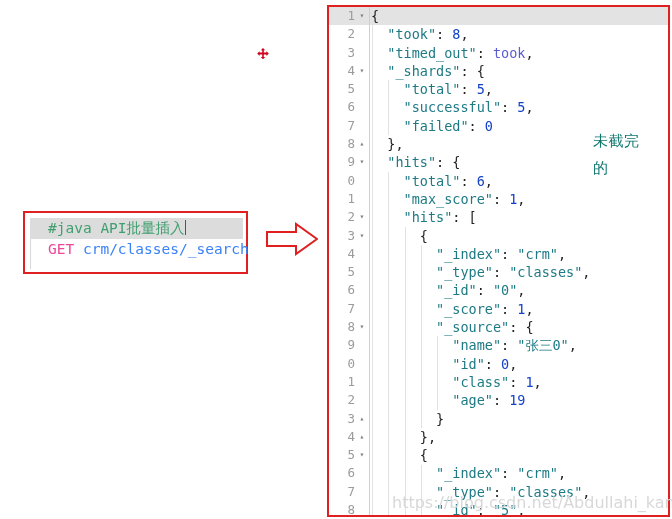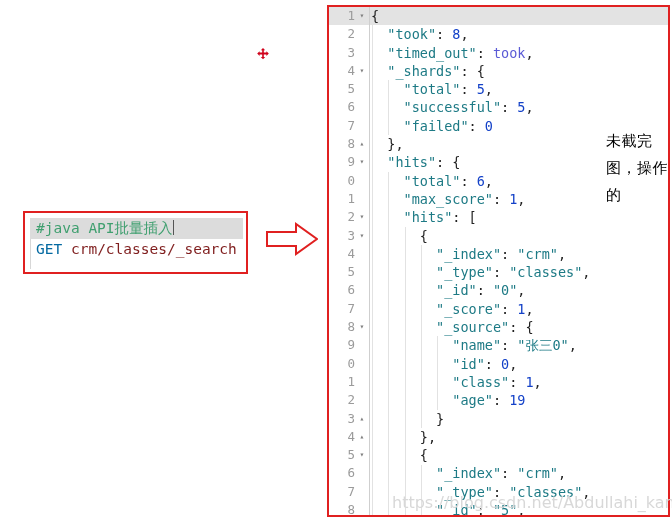--- a/index.html
+++ b/index.html
@@ -40,35 +40,35 @@
     bottom: 0;
     width: 1px;
     background: #d7d7d7;
   }
   .req-line {
     position: relative;
     height: 21px;
     line-height: 21px;
     font-size: 14.5px;
     white-space: pre;
-    padding-left: 6px;
+    padding-left: 18px;
   }
   .req-line.highlight {
     background: #dcdcdc;
   }
   .req-caret {
     display: inline-block;
     width: 1px;
     height: 15px;
     background: #555;
     vertical-align: -2px;
   }
   .c-comment { color: #3f9f6f; }
-  .c-verb    { color: #0369a1; }
-  .c-path    { color: #7f1d1d; }
+  .c-verb    { color: #ec4899; }
+  .c-path    { color: #3b82f6; }
 
   
   #arrow-shape {
     position: absolute;
     left: 266px;
     top: 222px;
     width: 52px;
     height: 34px;
   }
 
@@ -160,24 +160,24 @@
 
   .k   { color: #1d7a85; }   
   .s   { color: #1d7a85; }   
   .n   { color: #1341c8; }   
   .b   { color: #5b5bd6; }   
   .p   { color: #222222; }   
 
   
   #annotation {
     position: absolute;
-    left: 606px;
+    left: 593px;
     top: 128px;
     width: 66px;
-    color: #000000;
+    color: #0f766e;
     font-family: "DejaVu Sans", "Liberation Sans", sans-serif;
     font-size: 15px;
     line-height: 27px;
     letter-spacing: 0.5px;
   }
 
   
   #watermark {
     position: absolute;
     left: 392px;
@@ -350,17 +350,16 @@
         <div class="resp-row">
           <div class="ln">8</div>
           <div class="code" style="padding-left: 65.04px;"><span class="k">"_id"</span><span class="p">: </span><span class="s">"5"</span><span class="p">,</span></div>
         </div>
       </div>
   </div>
 </div>
 
 <div id="annotation">
   <div>未截完</div>
-  <div>图，操作</div>
   <div>的</div>
 </div>
 
 <div id="watermark">https://blog.csdn.net/Abdullahi_kanye</div>
 
 </body></html>

